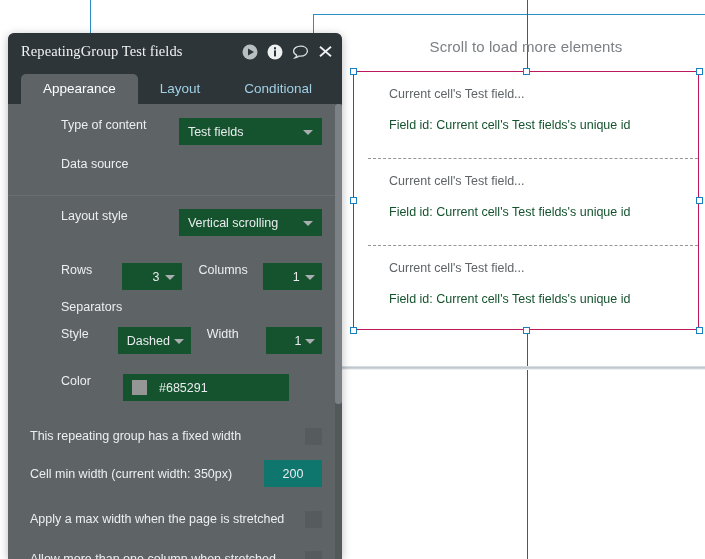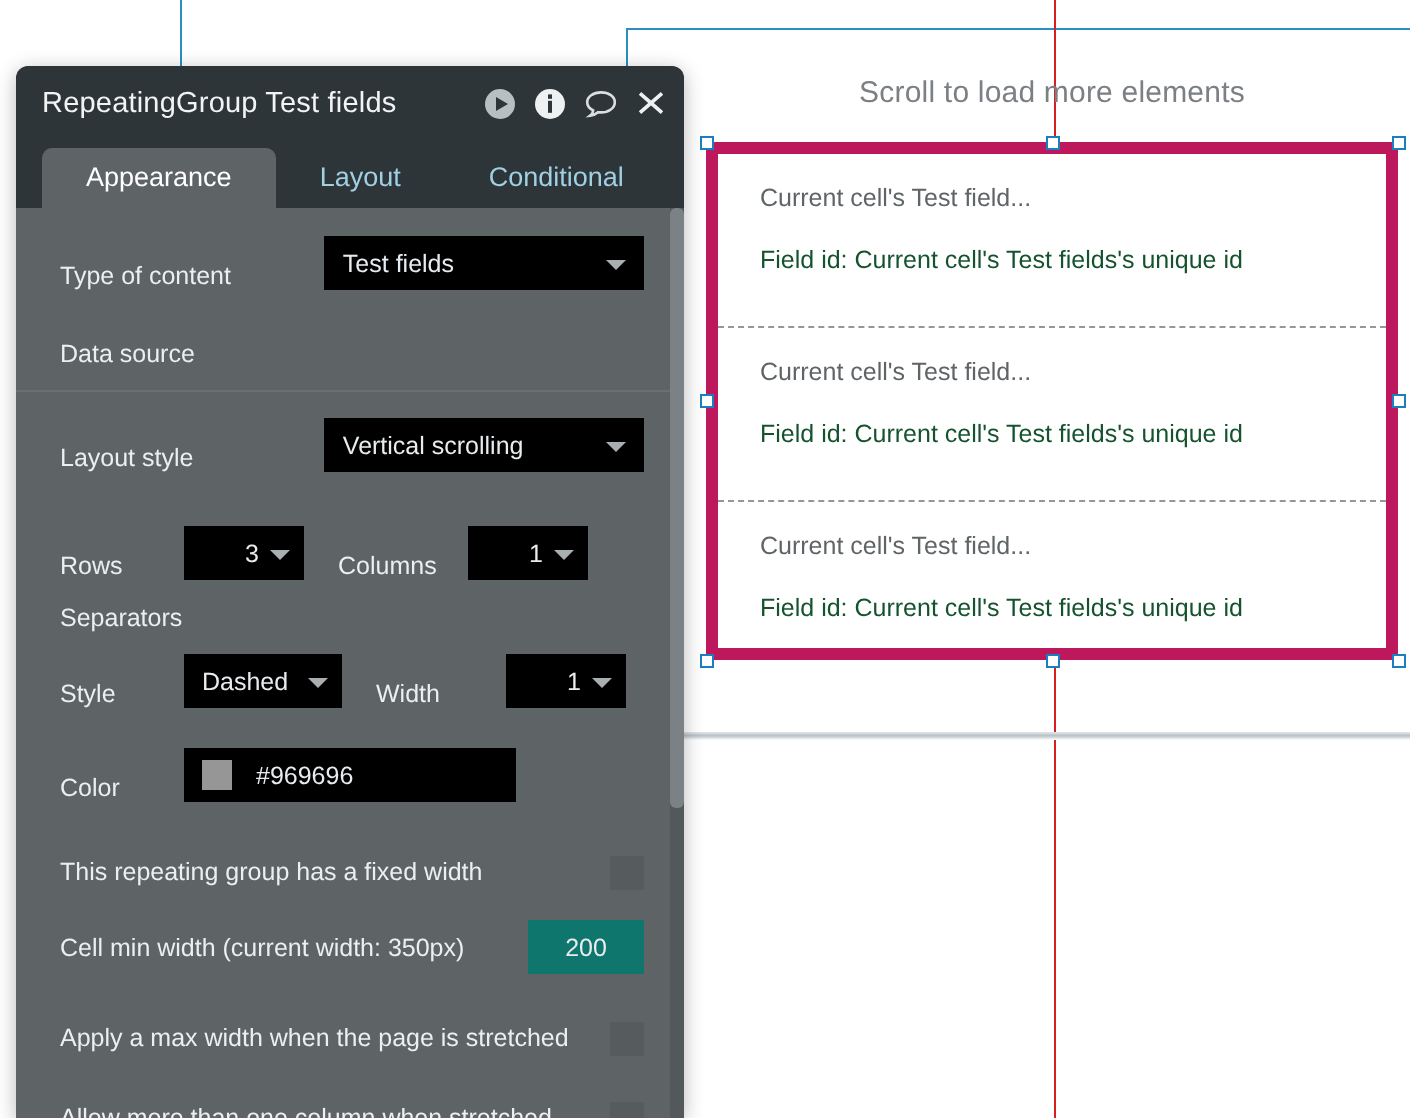--- a/index.html
+++ b/index.html
@@ -45,23 +45,24 @@
     background: linear-gradient(to bottom, #e4e8ea 0%, #b9c2c8 45%, #c9d0d5 60%, #ffffff 100%);
   }
 
   
   #rg {
     position: absolute;
     left: 353px;
     top: 71px;
     width: 346px;
     height: 259px;
-    border: 6px solid #be185d;
+    border: 1px solid #be185d;
     box-sizing: border-box;
     background: #ffffff;
+    padding-left: 14px;
   }
   .rg-cell {
     position: relative;
     height: 86.3px;
     box-sizing: border-box;
     padding: 14px 0 0 21px;
   }
   .rg-cell + .rg-cell {
     border-top: 1px dashed #969696;
   }
@@ -110,20 +111,21 @@
     overflow: hidden;
     box-shadow: 0 2px 10px rgba(0,0,0,.28);
   }
   #panel-header {
     height: 37px;
     background: #2e3538;
     display: flex;
     align-items: center;
     padding: 0 9px 0 13px;
     border-radius: 6px 6px 0 0;
+    font-family: Liberation Serif, serif;
   }
   #panel-title {
     flex: 1;
     color: #f1f3f4;
     font-size: 14.5px;
     letter-spacing: .1px;
     white-space: nowrap;
   }
   .hdr-icons {
     display: flex;
@@ -161,35 +163,36 @@
 
   
   #panel-body {
     position: relative;
     height: 455px;
     background: #5e6366;
     overflow: hidden;
   }
   .prop-row {
     display: flex;
-    align-items: flex-end;
+    align-items: flex-start;
     padding: 0 20px 0 22px;
     height: 27px;
     margin-top: 12px;
+    margin-left: 31px;
   }
   .prop-label {
     font-size: 12.5px;
     color: #eceff0;
     white-space: nowrap;
   }
 
   .lbl-w140 { width: 139px; }
 
   .field {
-    background: #000000;
+    background: #14532d;
     height: 27px;
     display: flex;
     align-items: center;
     padding: 0 1px 0 9px;
     box-sizing: border-box;
     font-size: 12.5px;
     color: #e9ecee;
     position: relative;
     cursor: pointer;
     white-space: nowrap;
@@ -406,21 +409,21 @@
       <div class="field field-sm field-num">
         <span>1</span>
         <i class="caret caret-sm"></i>
       </div>
     </div>
 
     <div class="prop-row" style="margin-top:20px;">
       <div class="prop-label" style="width:62px;">Color</div>
       <div class="field" style="width:166px;">
         <span class="swatch"></span>
-        <span>#969696</span>
+        <span>#685291</span>
       </div>
     </div>
 
     <div class="row-check" style="margin-top:24px;">
       <div class="prop-label">This repeating group has a fixed width</div>
       <div class="checkbox"></div>
     </div>
 
     <div class="row-num" style="margin-top:13px;">
       <div class="prop-label">Cell min width (current width: 350px)</div>

